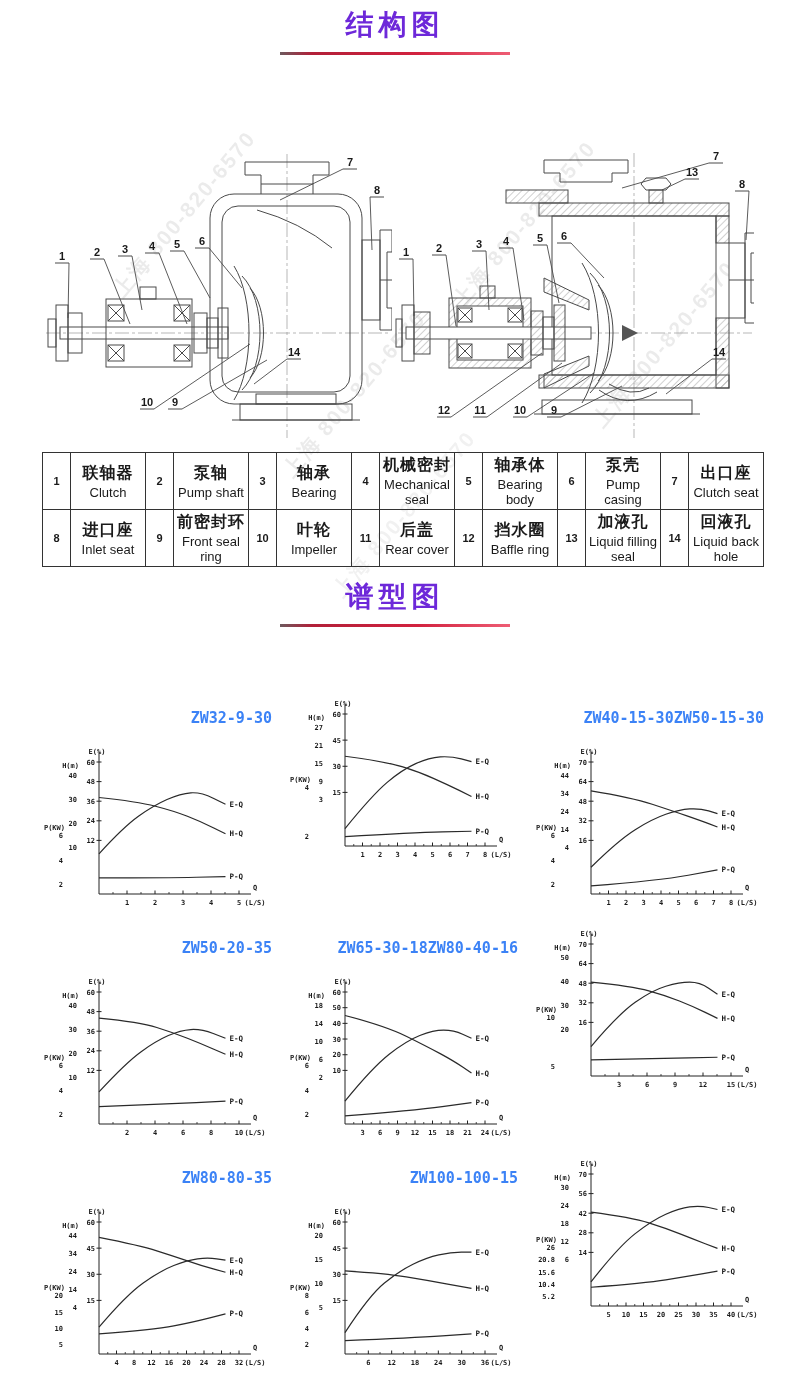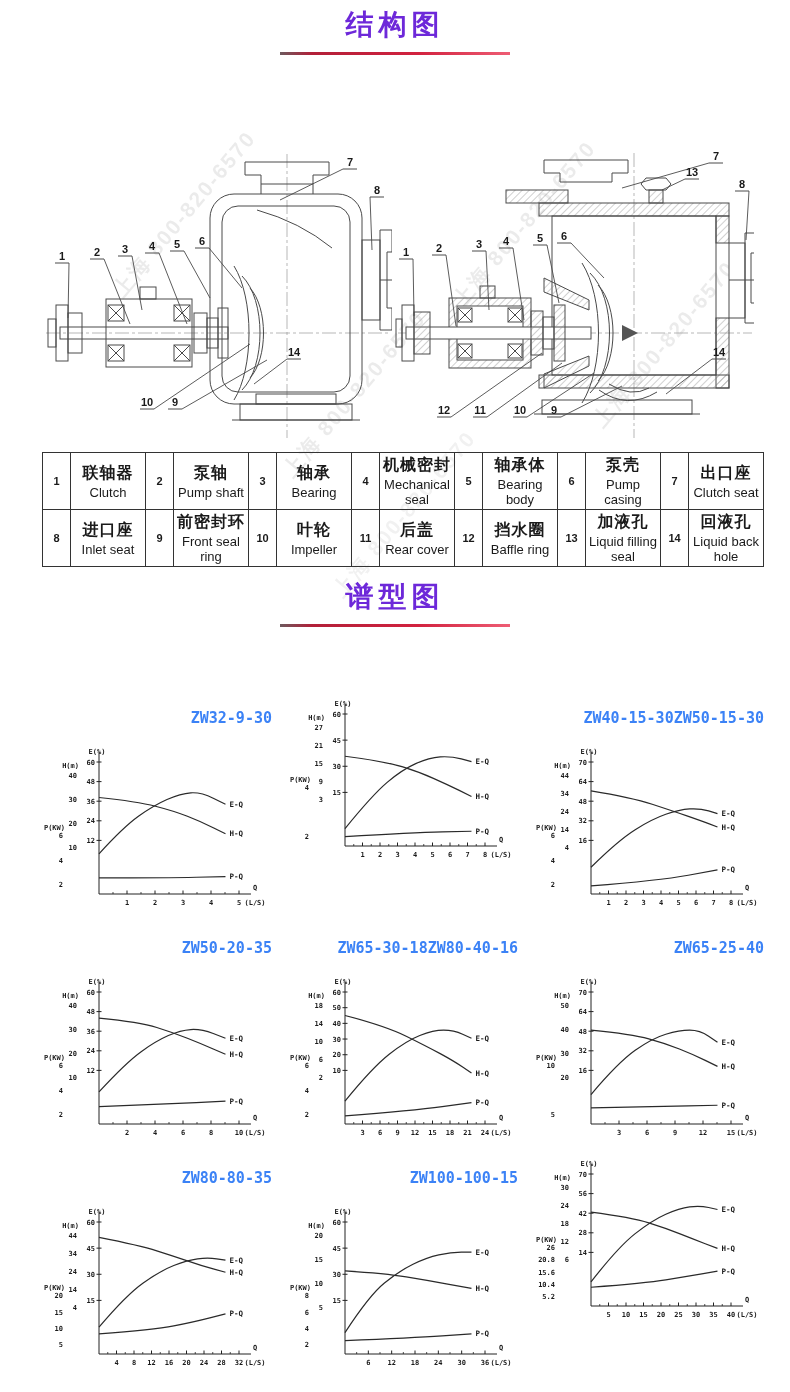--- a/index.html
+++ b/index.html
@@ -618,23 +618,20 @@
           <path d="M70,125.22 Q97.2,91.72 114.19999999999999,78.32 Q131.2,64.92 144.8,59.56 Q158.4,54.2 168.60000000000002,54.2 Q178.8,54.2 187.64000000000001,58.22 L196.48000000000002,62.239999999999995" stroke="#2a2a2a" stroke-width="1.2" fill="none"></path>
           <text x="200.48000000000002" y="64.74" text-anchor="start" font-size="7.5" font-family="&quot;DejaVu Sans Mono&quot;,monospace" font-weight="bold" fill="#1a1a1a" stroke="none">E-Q</text>
           <path d="M70,39.459999999999994 Q110.8,50.18000000000001 131.2,60.230000000000004 Q151.6,70.28 165.2,77.65 Q178.8,85.02000000000001 187.64000000000001,91.05000000000001 L196.48000000000002,97.08" stroke="#2a2a2a" stroke-width="1.2" fill="none"></path>
           <text x="200.48000000000002" y="99.58" text-anchor="start" font-size="7.5" font-family="&quot;DejaVu Sans Mono&quot;,monospace" font-weight="bold" fill="#1a1a1a" stroke="none">H-Q</text>
           <path d="M70,139.96 Q138,134.6 167.24,130.57999999999998 L196.48000000000002,126.56" stroke="#2a2a2a" stroke-width="1.2" fill="none"></path>
           <text x="200.48000000000002" y="129.06" text-anchor="start" font-size="7.5" font-family="&quot;DejaVu Sans Mono&quot;,monospace" font-weight="bold" fill="#1a1a1a" stroke="none">P-Q</text>
         </svg>
       </div>
     </div>
     <div class="chart-cell">
-      <div class="chart-title">
-        <div>ZW65-25-40</div>
-      </div>
       <div class="chart-svg-wrap">
         <svg width="240" height="172" viewBox="0 0 240 172">
           <line x1="70" y1="6" x2="70" y2="148" stroke="#222" stroke-width="1"></line>
           <line x1="70" y1="148" x2="222" y2="148" stroke="#222" stroke-width="1"></line>
           <line x1="67.5" y1="16" x2="72.5" y2="16" stroke="#222" stroke-width="1"></line>
           <text x="66" y="18.5" text-anchor="end" font-size="7" font-family="&quot;DejaVu Sans Mono&quot;,monospace" font-weight="bold" fill="#1a1a1a" stroke="none">70</text>
           <line x1="67.5" y1="35.599999999999994" x2="72.5" y2="35.599999999999994" stroke="#222" stroke-width="1"></line>
           <text x="66" y="38.099999999999994" text-anchor="end" font-size="7" font-family="&quot;DejaVu Sans Mono&quot;,monospace" font-weight="bold" fill="#1a1a1a" stroke="none">64</text>
           <line x1="67.5" y1="55.199999999999996" x2="72.5" y2="55.199999999999996" stroke="#222" stroke-width="1"></line>
           <text x="66" y="57.699999999999996" text-anchor="end" font-size="7" font-family="&quot;DejaVu Sans Mono&quot;,monospace" font-weight="bold" fill="#1a1a1a" stroke="none">48</text>

